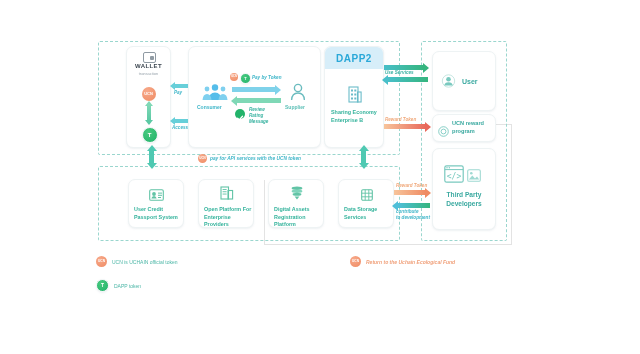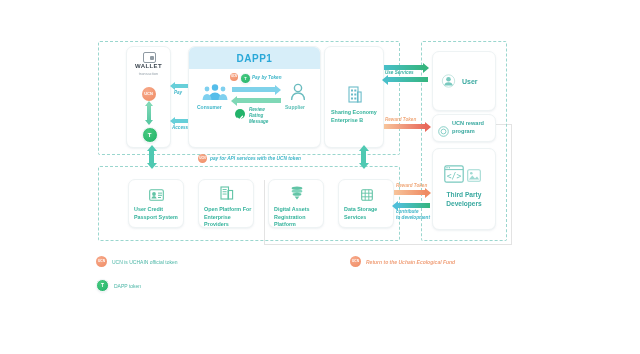--- a/index.html
+++ b/index.html
@@ -92,23 +92,20 @@
   <div class="abs tri" style="left:170px;top:82px;border-top:4px solid transparent;border-bottom:4px solid transparent;border-right:5px solid #67cfd9;"></div>
   <div class="abs tri" style="left:190px;top:82px;border-top:4px solid transparent;border-bottom:4px solid transparent;border-left:5px solid #67cfd9;"></div>
   <div class="abs lbl-b" style="left:174px;top:90px;color:#3fb6c9;">Pay</div>
 
   <div class="abs" style="left:175px;top:119px;width:16px;height:4px;background:#67cfd9;"></div>
   <div class="abs tri" style="left:170px;top:117px;border-top:4px solid transparent;border-bottom:4px solid transparent;border-right:5px solid #67cfd9;"></div>
   <div class="abs tri" style="left:190px;top:117px;border-top:4px solid transparent;border-bottom:4px solid transparent;border-left:5px solid #67cfd9;"></div>
   <div class="abs lbl-b" style="left:172px;top:125px;color:#3fb6c9;">Access</div>
 
   <div class="abs dapp" style="left:188px;top:46px;width:131px;height:100px;">
-    <div class="dapp-head">
-      <span>DAPP1</span>
-    </div>
 
     <div class="abs" style="left:11px;top:36px;width:30px;height:18px;">
       <svg width="30" height="18" viewBox="0 0 30 18">
         <circle cx="15" cy="4.5" r="3.2" fill="#55bdea"></circle>
         <path d="M8.5 17 Q9 9.5 15 9.5 Q21 9.5 21.5 17 Z" fill="#55bdea"></path>
         <circle cx="7" cy="6" r="2.4" fill="#7fd0ef"></circle>
         <path d="M2.5 17 Q3 11 7 11 Q11 11 11.5 17 Z" fill="#7fd0ef"></path>
         <circle cx="23" cy="6" r="2.4" fill="#7fd0ef"></circle>
         <path d="M18.5 17 Q19 11 23 11 Q27 11 27.5 17 Z" fill="#7fd0ef"></path>
       </svg>
@@ -143,20 +140,23 @@
         </svg>
     </div>
     <div class="abs" style="left:60px;top:60px;">
       <div class="lbl-b">Review</div>
       <div class="lbl-b">Rating</div>
       <div class="lbl-b">Message</div>
     </div>
   </div>
 
   <div class="abs dapp" style="left:324px;top:46px;width:58px;height:100px;">
+    <div class="dapp-head">
+      <span>DAPP2</span>
+    </div>
     <div class="abs" style="left:21px;top:38px;width:16px;height:18px;">
       <svg width="16" height="18" viewBox="0 0 16 18">
         <rect x="3" y="2" width="9" height="15" fill="none" stroke="#6bbcc9" stroke-width="1.1"></rect>
         <rect x="11.5" y="7" width="3.6" height="10" fill="none" stroke="#6bbcc9" stroke-width="1.1"></rect>
         <rect x="5" y="4.5" width="2" height="2" fill="#6bbcc9"></rect>
         <rect x="8.3" y="4.5" width="2" height="2" fill="#6bbcc9"></rect>
         <rect x="5" y="8.5" width="2" height="2" fill="#6bbcc9"></rect>
         <rect x="8.3" y="8.5" width="2" height="2" fill="#6bbcc9"></rect>
         <rect x="5" y="12.5" width="2" height="2" fill="#6bbcc9"></rect>
         <rect x="8.3" y="12.5" width="2" height="2" fill="#6bbcc9"></rect>

